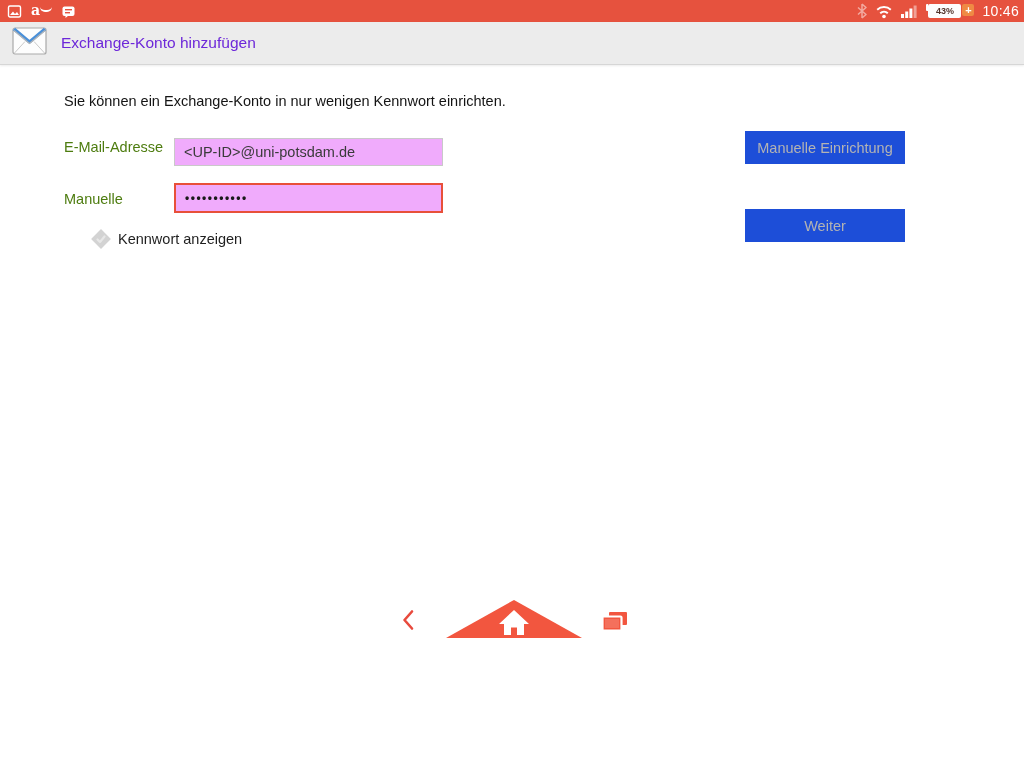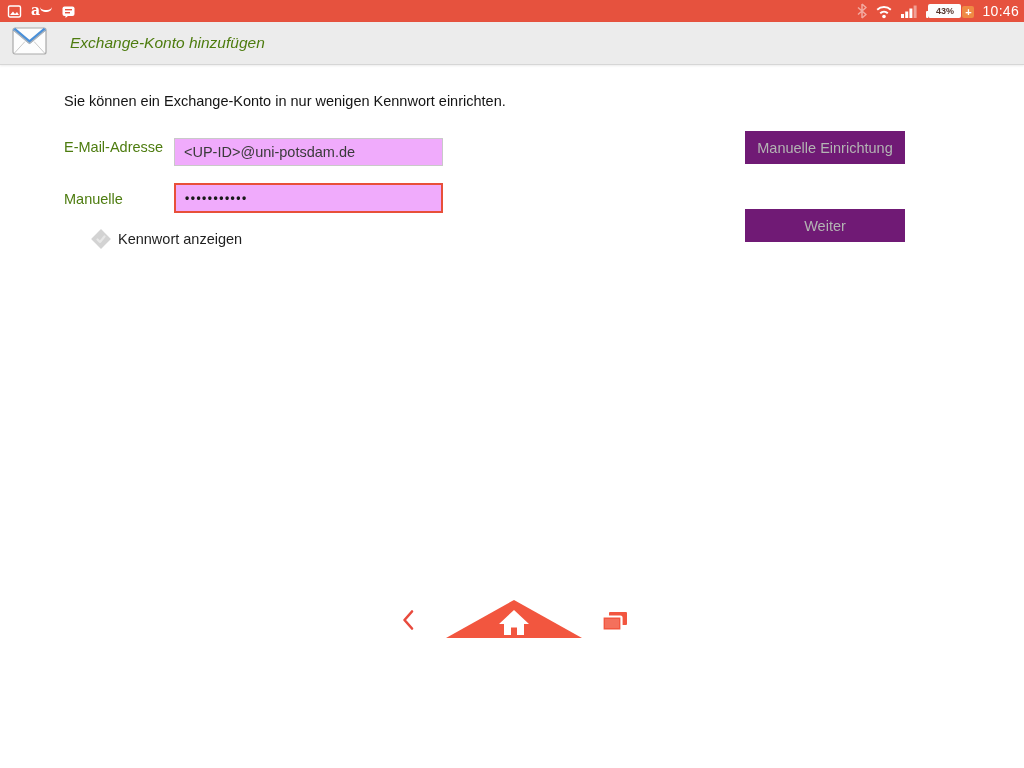--- a/index.html
+++ b/index.html
@@ -15,41 +15,41 @@
     background: #e6523e;
     display: flex; align-items: center;
     color: #fff;
   }
   .sb-left { display: flex; align-items: center; gap: 9px; padding-left: 7px; }
   .sb-right { margin-left: auto; display: flex; align-items: center; gap: 8px; padding-right: 5px; }
   .sb-icon { display: flex; align-items: center; justify-content: center; }
   .amazon-a { font-family: "DejaVu Serif", serif; font-size: 14px; font-weight: bold; color: #fff; line-height: 1; position: relative; top: -1px; }
   .amazon-a::after { content: ""; display: block; border-bottom: 2px solid #fff; border-radius: 0 0 6px 6px; width: 12px; height: 3px; margin-top: -1px; }
   .sb-time { font-size: 14px; color: #fff; letter-spacing: 0.3px; }
-  .battery-wrap { display: flex; align-items: flex-end; }
+  .battery-wrap { display: flex; align-items: flex-start; }
   .battery-nub { width: 2px; height: 7px; background: #fdfdfd; border-radius: 1px 0 0 1px; }
   .battery-body {
     width: 33px; height: 14px; background: #fdfdfd; border-radius: 2px;
     display: flex; align-items: center; justify-content: center;
     font-size: 9px; font-weight: bold; color: #53342b;
   }
   .charge-square {
     width: 12px; height: 12px; background: #ef8a44; border-radius: 2px;
     margin-left: 1px; display: flex; align-items: center; justify-content: center;
     color: #fff; font-size: 11px; font-weight: bold; line-height: 1;
   }
   
   .header {
     position: absolute; left: 0; top: 22px; width: 1024px; height: 43px;
     background: #ececec;
     border-bottom: 1px solid #d6d6d6;
     box-shadow: 0 1px 2px rgba(0,0,0,0.08);
     display: flex; align-items: center;
   }
-  .header-title { font-size: 15.5px; color: #4d7c0f; margin-left: 23px; font-style: italic; }
+  .header-title { font-size: 15.5px; color: #6d28d9; margin-left: 14px; }
   .envelope { margin-left: 12px; }
   
   .intro-text { position: absolute; left: 64px; top: 93px; font-size: 14.5px; color: #141414; }
   .field-label { position: absolute; font-size: 14.5px; color: #4d7c0f; }
   .label-email { left: 64px; top: 139px; }
   .label-password { left: 64px; top: 191px; }
   .input-box {
     position: absolute; left: 174px; width: 269px; background: #f0abfc;
     font-size: 14.5px; color: #3a3a3a; padding-left: 9px;
     display: flex; align-items: center;
@@ -61,21 +61,21 @@
   }
   .checkbox-row { position: absolute; left: 94px; top: 231px; display: flex; align-items: center; }
   .diamond {
     width: 14px; height: 14px; background: #d3d3d3; transform: rotate(45deg);
     position: relative; margin-right: 10px;
   }
   .diamond svg { position: absolute; left: 1px; top: 1px; transform: rotate(-45deg); }
   .checkbox-label { font-size: 14.5px; color: #1f1f1f; }
   .action-button {
     position: absolute; left: 745px; width: 160px; height: 33px;
-    background: #701a75; color: #b3b3b3; font-size: 14.5px;
+    background: #1d4ed8; color: #b3b3b3; font-size: 14.5px;
     display: flex; align-items: center; justify-content: center;
     border: none; cursor: default;
   }
   .btn-manual { top: 131px; }
   .btn-next { top: 209px; }
   
   .nav-back { position: absolute; left: 400px; top: 609px; }
   .nav-home { position: absolute; left: 446px; top: 600px; }
   .nav-recents { position: absolute; left: 601px; top: 611px; }
 </style>

